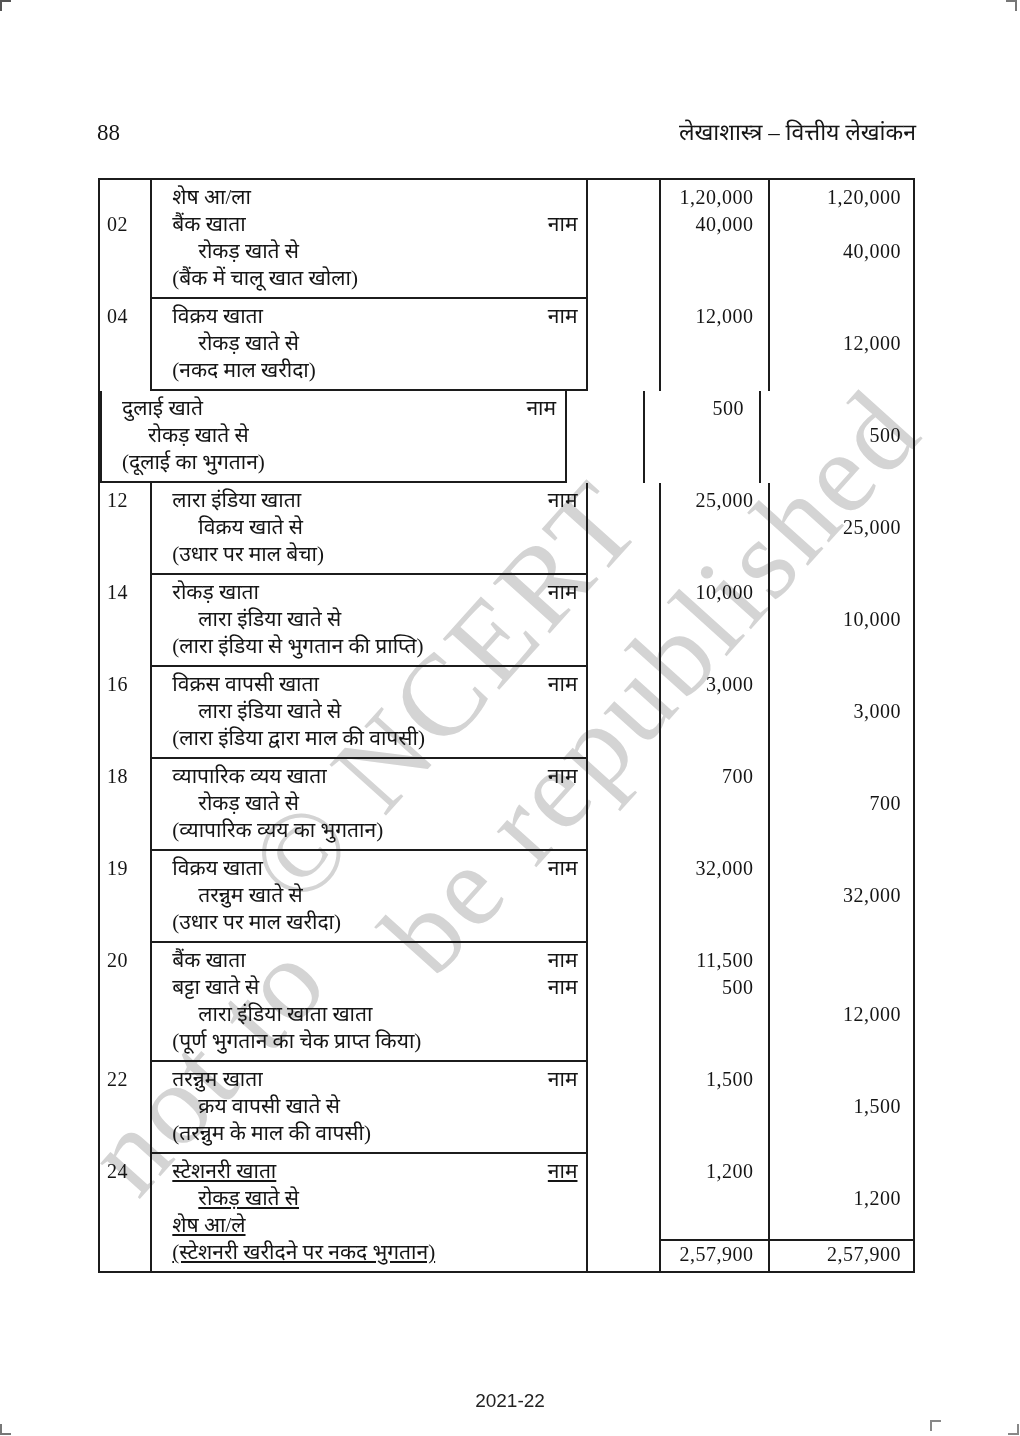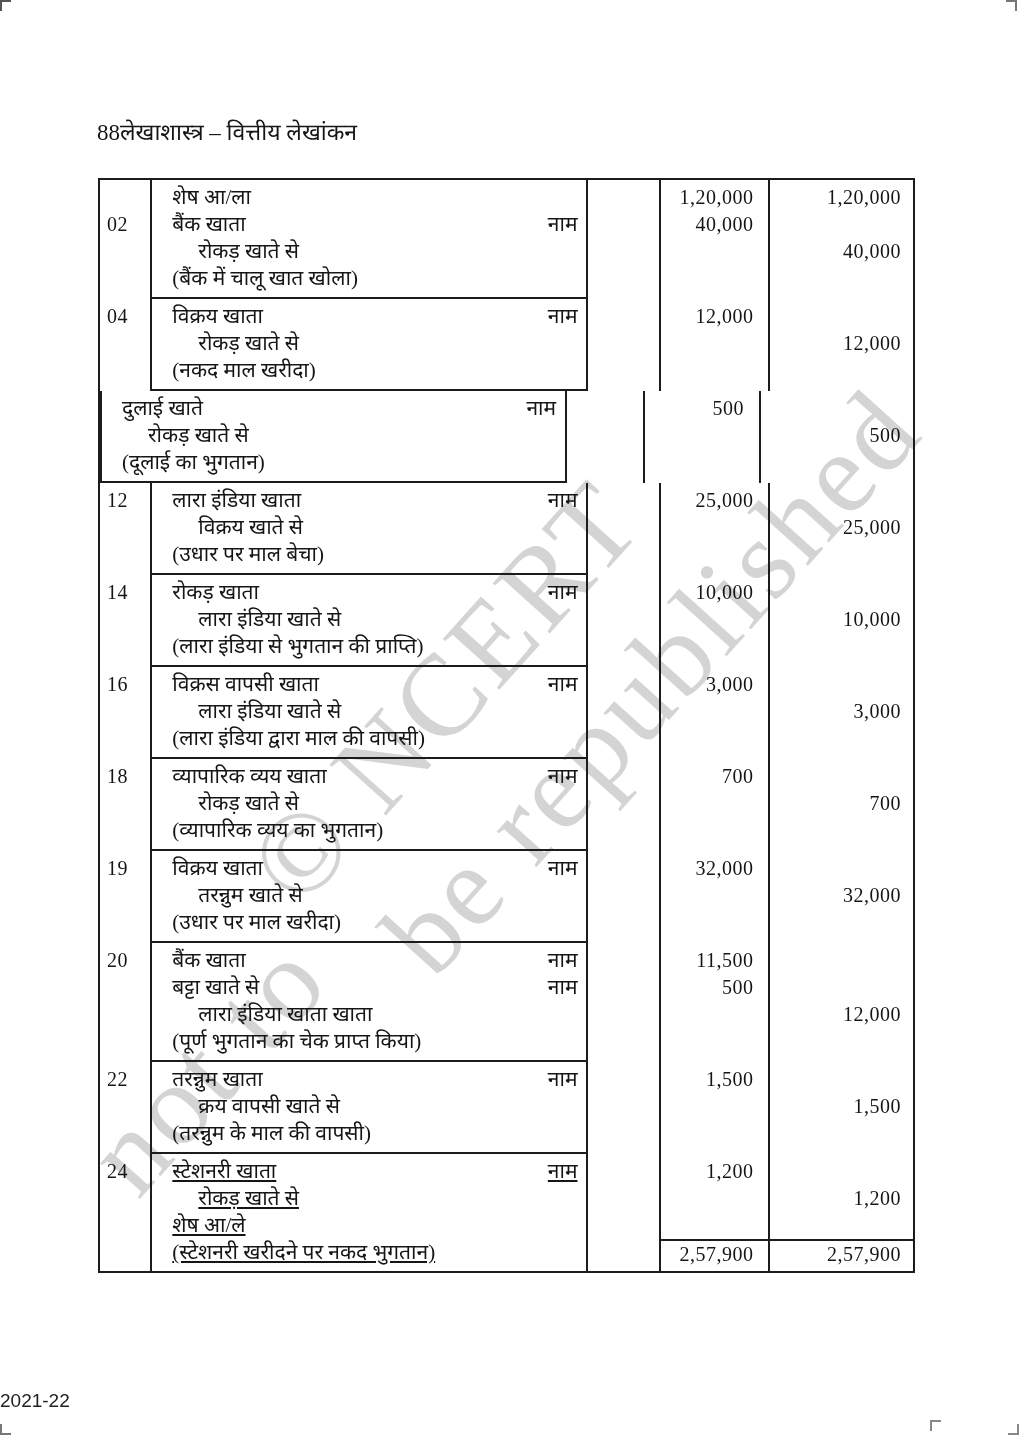--- a/index.html
+++ b/index.html
@@ -13,25 +13,25 @@
     color:#d4d4d4;transform-origin:left top;transform:rotate(-48deg);
     font-family:"Liberation Serif","DejaVu Serif",serif;letter-spacing:4px;
     user-select:none;
   }
   #wm1{left:228px;top:846px;font-size:116px;}
   #wm2{left:66px;top:1136px;font-size:116px;}
   #wm3{left:362px;top:916px;font-size:116px;}
   
   .page-head{
     position:absolute;z-index:2;left:97px;right:104px;top:115px;
-    display:flex;align-items:baseline;
+    display:flex;justify-content:space-between;align-items:baseline;
     font-size:23px;
   }
   .footer{
-    position:absolute;z-index:2;left:0;right:0;top:1390px;
+    position:absolute;z-index:2;left:0;right:0;top:1390px;text-align:center;
     font-family:"Liberation Sans","DejaVu Sans",sans-serif;font-size:19px;color:#222;
   }
   
   .journal{
     position:absolute;z-index:1;left:98px;top:178px;width:817px;
     box-sizing:border-box;border:2px solid #1c1c1c;background:transparent;
   }
   .entry{display:flex;}
   .cell{box-sizing:border-box;padding:4px 0 5px;}
   .c-date{width:54px;}

